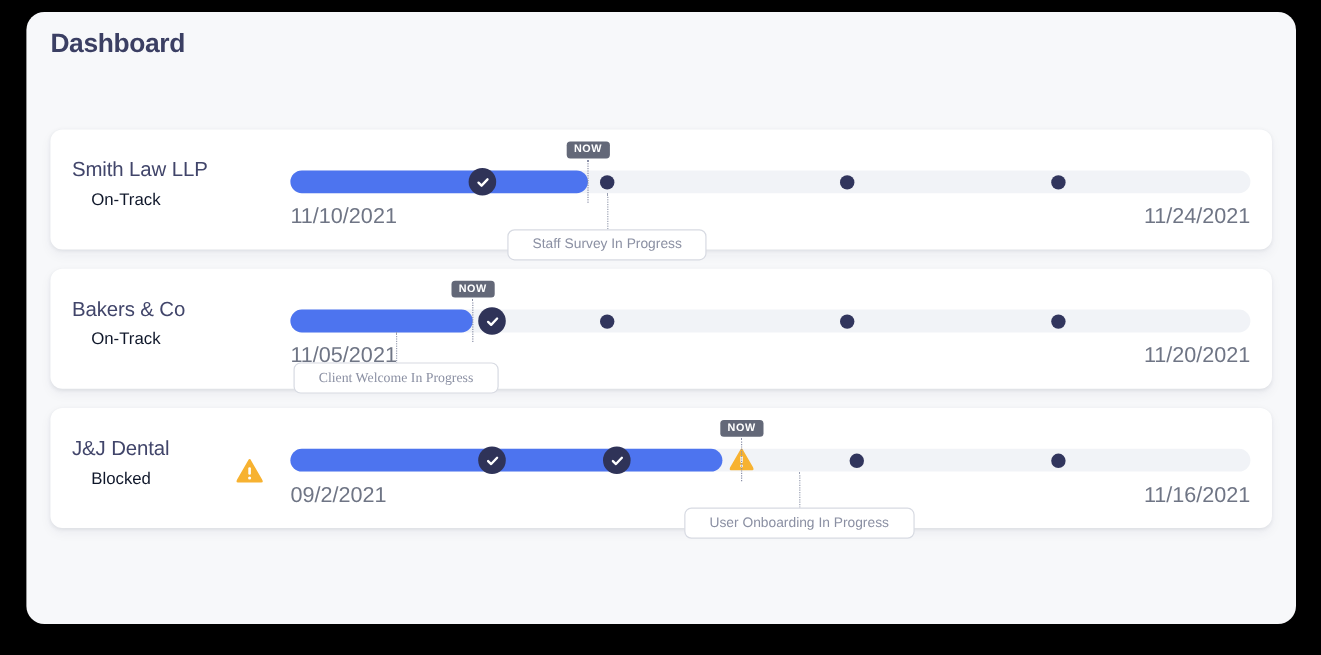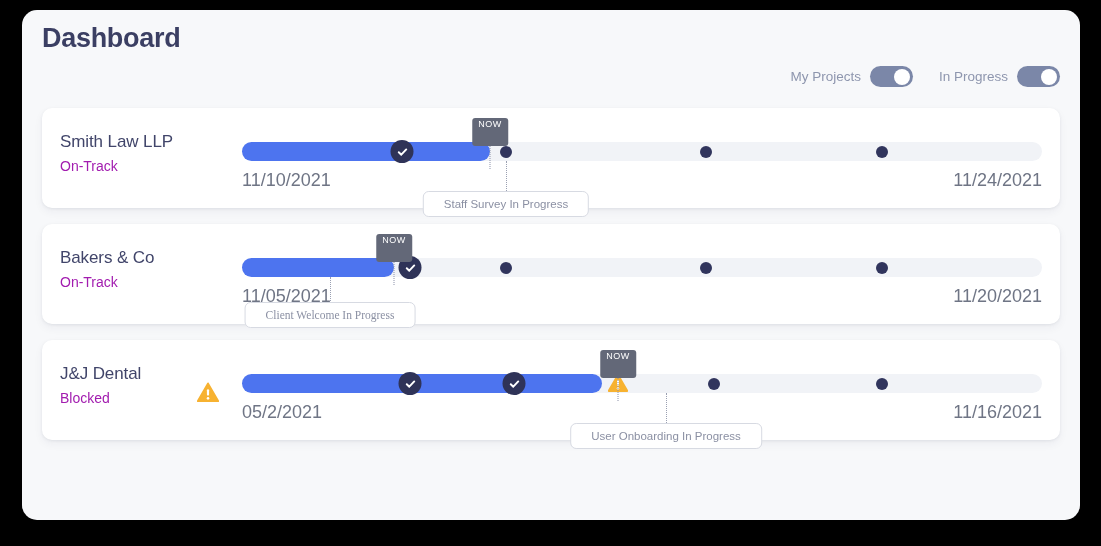--- a/index.html
+++ b/index.html
@@ -4,58 +4,58 @@
 <style>
   html,body{margin:0;padding:0;background:#000;}
   body{width:1101px;height:546px;overflow:hidden;font-family:"Liberation Sans",sans-serif;}
 
   .app-frame{
     position:absolute;left:22px;top:10px;width:1058px;height:510px;
     background:#f7f8fa;border-radius:15px;overflow:hidden;
   }
 
   .header{position:absolute;left:20px;top:14px;}
-  .page-title{font-size:27px;font-weight:bold;color:#3b3f63;letter-spacing:-.3px;line-height:1.1;}
+  .page-title{font-size:22px;font-weight:bold;color:#3b3f63;letter-spacing:-.3px;line-height:1.1;}
   .page-subtitle{font-size:13.5px;color:#9aa0b8;margin-top:8px;letter-spacing:.1px;}
 
   .toggles{position:absolute;right:20px;top:56px;display:flex;align-items:center;gap:26px;}
   .toggle-group{display:flex;align-items:center;gap:9px;}
   .toggle-label{font-size:13.5px;color:#8e96ae;}
   .switch{width:43px;height:21px;border-radius:11px;background:#7b87a8;position:relative;cursor:pointer;}
   .switch .knob{position:absolute;top:2.5px;left:24px;width:16px;height:16px;border-radius:50%;background:#fff;}
 
   .cards{position:absolute;left:20px;top:98px;right:20px;}
   .project-card{
     position:relative;background:#fff;border-radius:10px;height:100px;margin-bottom:16px;
     box-shadow:0 1px 3px rgba(40,45,80,.08),0 4px 10px rgba(40,45,80,.05);
   }
 
   .proj-info{position:absolute;left:18px;top:24px;width:140px;}
   .proj-name{font-size:17px;color:#41456a;letter-spacing:-.1px;white-space:nowrap;}
-  .proj-status{font-size:14px;color:#a21caf;margin-top:6px;}
+  .proj-status{font-size:14px;color:#0f172a;margin-top:6px;margin-left:16px;}
 
   .warn-icon{position:absolute;left:155px;top:42px;width:22px;height:20px;}
 
   .timeline{position:absolute;left:200px;right:18px;top:20px;bottom:0;}
   .track{position:absolute;left:0;right:0;top:14px;height:19px;background:#f1f3f7;border-radius:10px;}
   .fill{position:absolute;left:0;top:14px;height:19px;background:#4d74ef;border-radius:10px;}
 
   .dot{position:absolute;top:17.5px;width:12px;height:12px;border-radius:50%;background:#31355d;transform:translateX(-50%);}
   .check{
     position:absolute;top:12px;width:23px;height:23px;border-radius:50%;background:#2f3358;
     transform:translateX(-50%);display:flex;align-items:center;justify-content:center;
   }
   .check svg{width:12px;height:12px;}
   .mile-warn{position:absolute;top:13px;width:20px;height:19px;transform:translateX(-50%);}
 
   .nowline{position:absolute;top:5px;height:36px;border-left:1.5px dotted #8b90a8;transform:translateX(-50%);}
   .nowbadge{
     position:absolute;top:-10px;transform:translateX(-50%);
-    background:#636878;color:#fff;font-size:9px;font-weight:normal;letter-spacing:.5px;
-    padding:2px 6px 16px 6px;border-radius:3px;line-height:1.1;
+    background:#636878;color:#fff;font-size:9px;font-weight:bold;letter-spacing:.5px;
+    padding:2px 6px 2px 6px;border-radius:3px;line-height:1.1;
   }
 
   .leader{position:absolute;top:33px;border-left:1px dotted #9aa0b2;}
 
   .date{position:absolute;top:42px;font-size:18px;color:#6f7585;white-space:nowrap;}
   .date.start{left:0;}
   .date.end{right:0;}
 
   .tooltip{
     position:absolute;background:#fff;border:1px solid #d7dae2;border-radius:6px;
@@ -70,34 +70,20 @@
 </style>
 </head>
 <body>
 
 <div class="app-frame">
 
   <div class="header">
     <div class="page-title">Dashboard</div>
   </div>
 
-  <div class="toggles">
-    <div class="toggle-group">
-      <span class="toggle-label">My Projects</span>
-      <div class="switch">
-        <div class="knob"></div>
-      </div>
-    </div>
-    <div class="toggle-group">
-      <span class="toggle-label">In Progress</span>
-      <div class="switch">
-        <div class="knob"></div>
-      </div>
-    </div>
-  </div>
 
   <div class="cards" id="cards">
       <div class="project-card">
         <div class="proj-info">
           <div class="proj-name">Smith Law LLP</div>
           <div class="proj-status">On-Track</div>
         </div>
         <div class="timeline">
           <div class="track"></div>
           <div class="fill" style="width: 31%;"></div>
@@ -166,21 +152,21 @@
           </div>
           <div class="mile-warn" style="left: 47%;"><svg viewBox="0 0 24 22" width="20" height="19">
               <path d="M12 1.5 L23 20.5 Q23.6 21.5 22.4 21.5 L1.6 21.5 Q0.4 21.5 1 20.5 Z" fill="#f7b231" stroke="#f7b231" stroke-width="2" stroke-linejoin="round"></path>
               <rect x="10.8" y="8" width="2.4" height="7" rx="1.2" fill="#fff"></rect>
               <circle cx="12" cy="18" r="1.4" fill="#fff"></circle>
             </svg></div>
           <div class="dot" style="left: 59%;"></div>
           <div class="dot" style="left: 80%;"></div>
           <div class="nowline" style="left: 47%;"></div>
           <div class="nowbadge" style="left: 47%;">NOW</div>
-          <div class="date start">05/2/2021</div>
+          <div class="date start">09/2/2021</div>
           <div class="date end">11/16/2021</div>
           <div class="leader" style="left: 53%; height: 32px;"></div>
           <div class="tooltip" style="left: 53%; top: 63px;">User Onboarding In Progress</div>
         </div>
       </div>
     </div>
 
 </div>
 
 </body></html>

